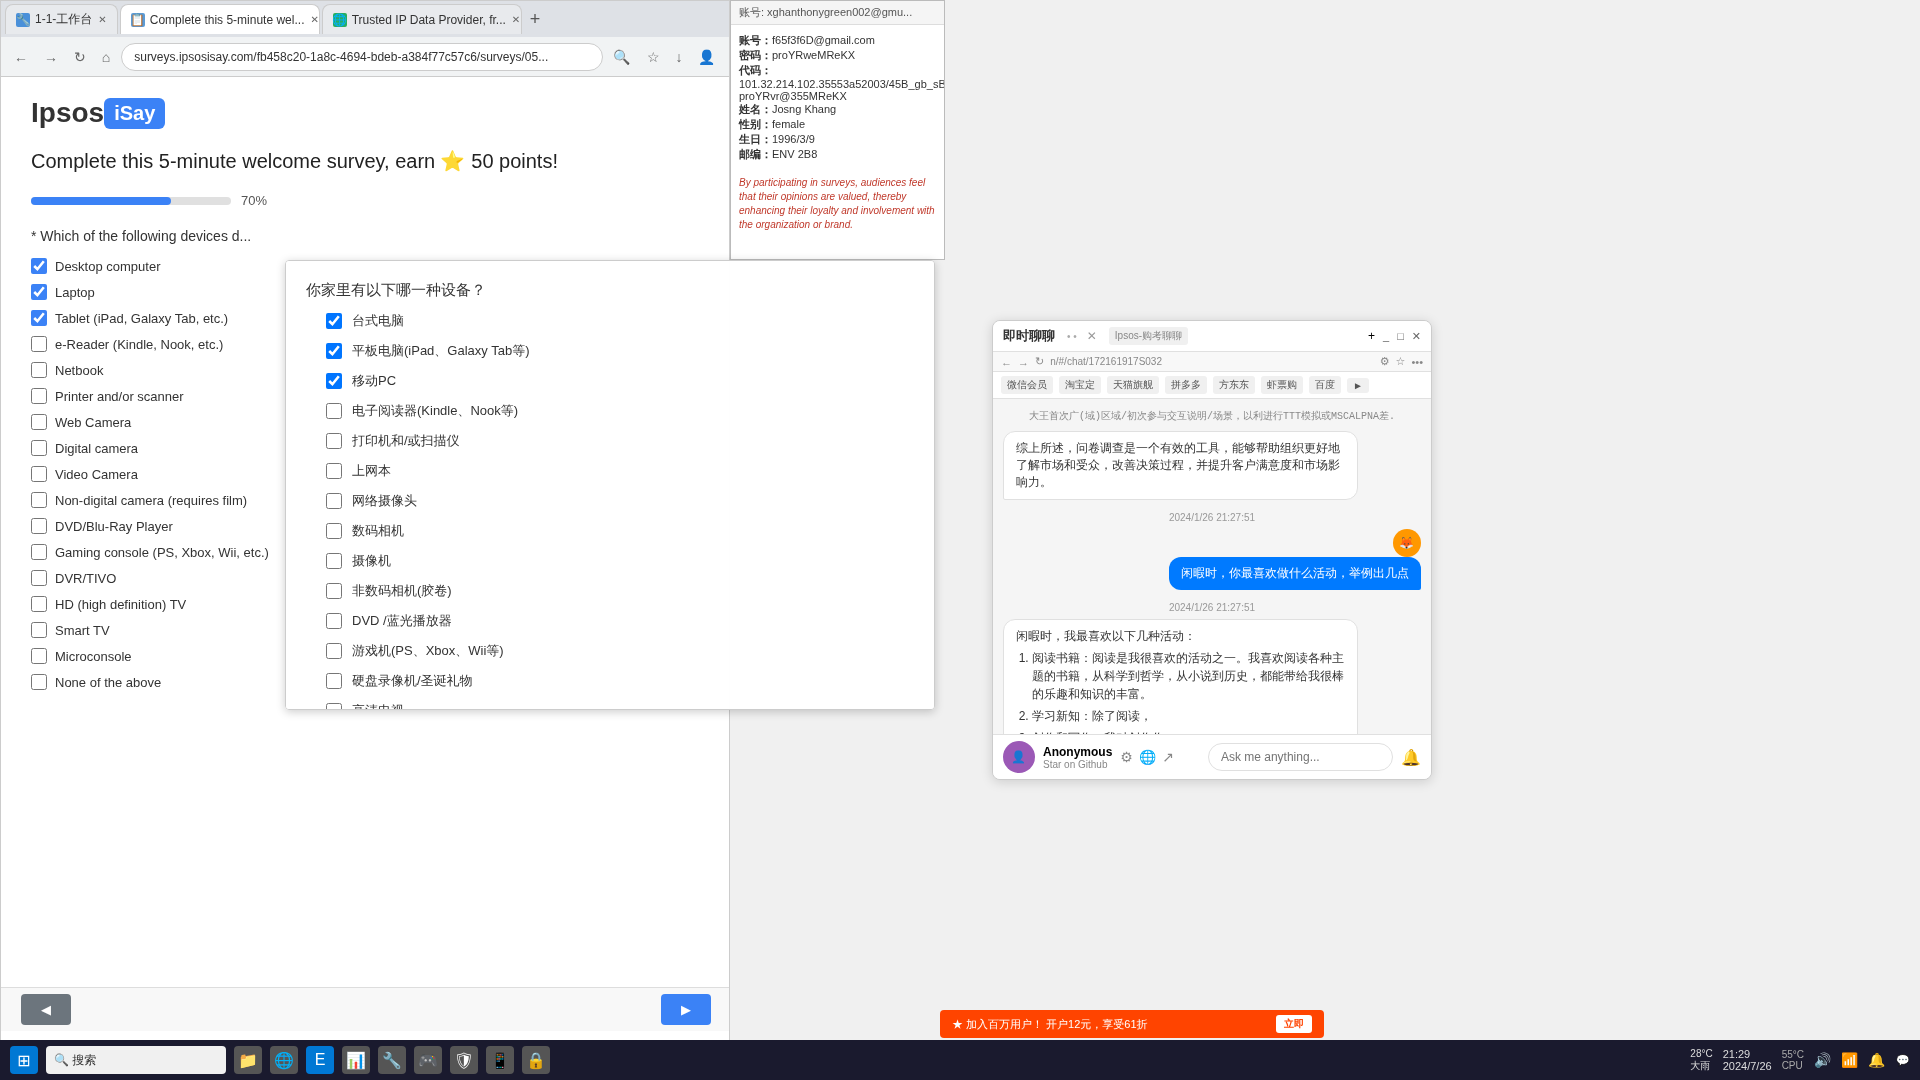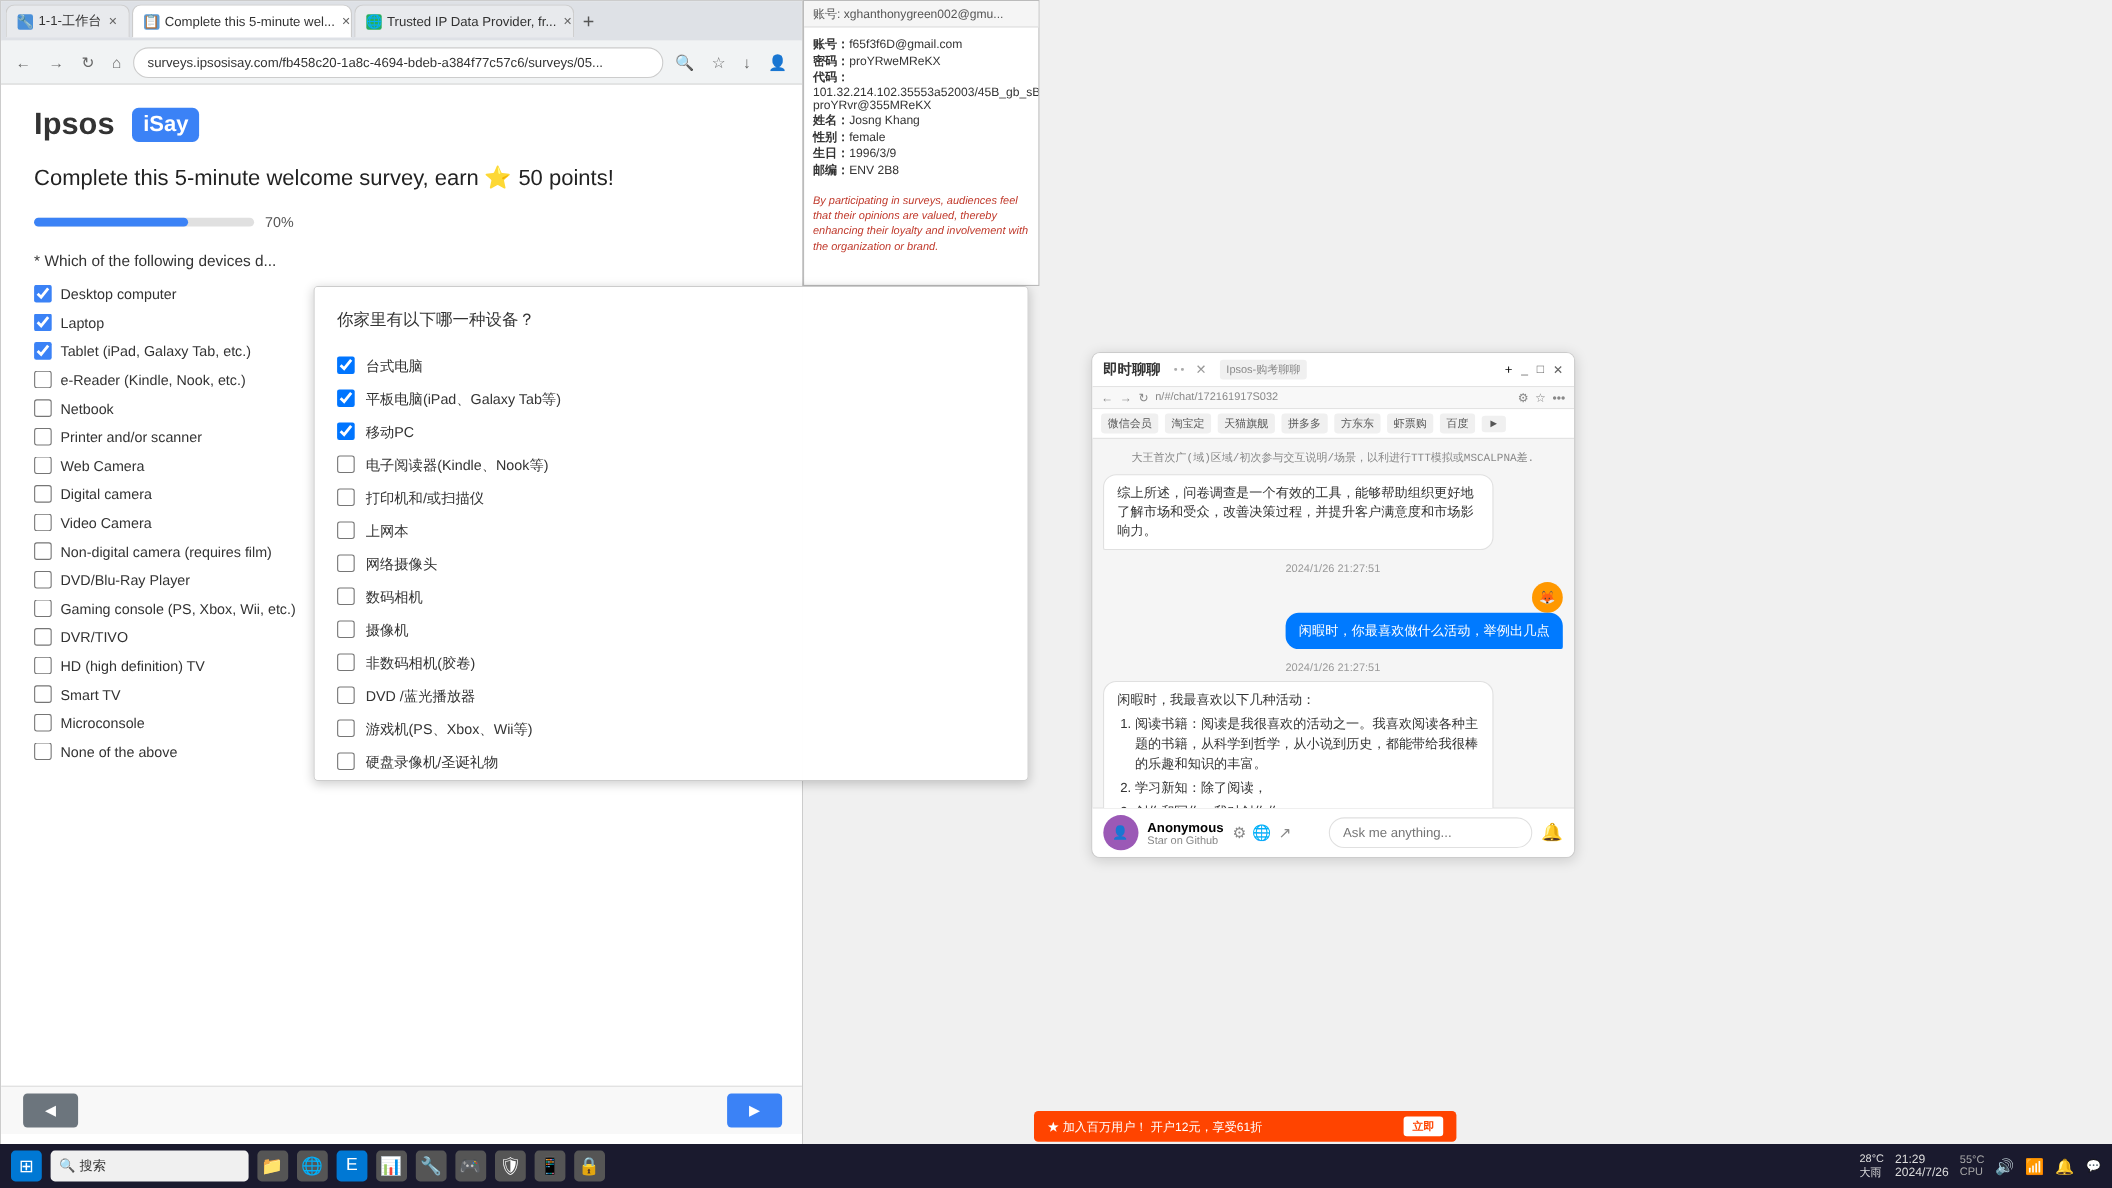--- a/index.html
+++ b/index.html
@@ -106,21 +106,21 @@
     }
     .ipsos-logo {
       display: flex;
       align-items: center;
       margin-bottom: 20px;
     }
     .ipsos-text {
       font-size: 28px;
       font-weight: bold;
       color: #333;
-      margin-right: 16px;
+      margin-right: 0;
     }
     .isay-badge {
       background: #3b82f6;
       color: white;
       padding: 4px 10px;
       border-radius: 6px;
       font-size: 20px;
       font-weight: bold;
     }
     .survey-header {
@@ -184,28 +184,29 @@
       border: 1px solid #ccc;
       border-radius: 4px;
       overflow-y: auto;
       padding: 20px;
       z-index: 100;
       box-shadow: 0 2px 10px rgba(0,0,0,0.2);
     }
     .overlay-panel .question-cn {
       font-size: 15px;
       color: #333;
-      margin-bottom: 24px;
+      margin-bottom: 12px;
     }
     .overlay-checkbox-item {
       display: flex;
-      align-items: flex-start;
+      align-items: center;
       margin-bottom: 12px;
       font-size: 13px;
       color: #333;
+      margin-left: 20px;
     }
     .overlay-checkbox-item input[type="checkbox"] {
       margin-right: 10px;
       width: 16px;
       height: 16px;
     }
 
     
     .chat-window {
       position: absolute;

